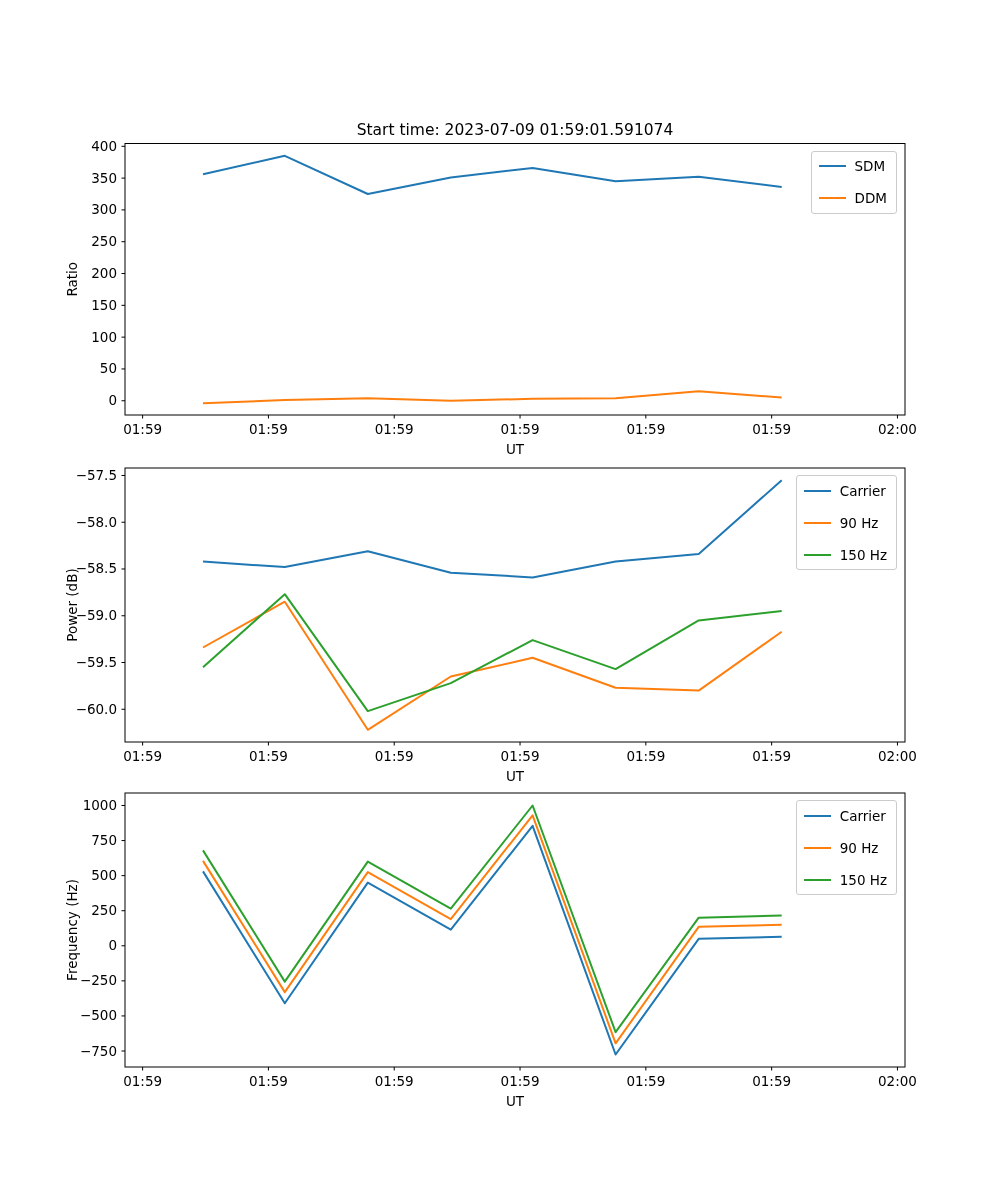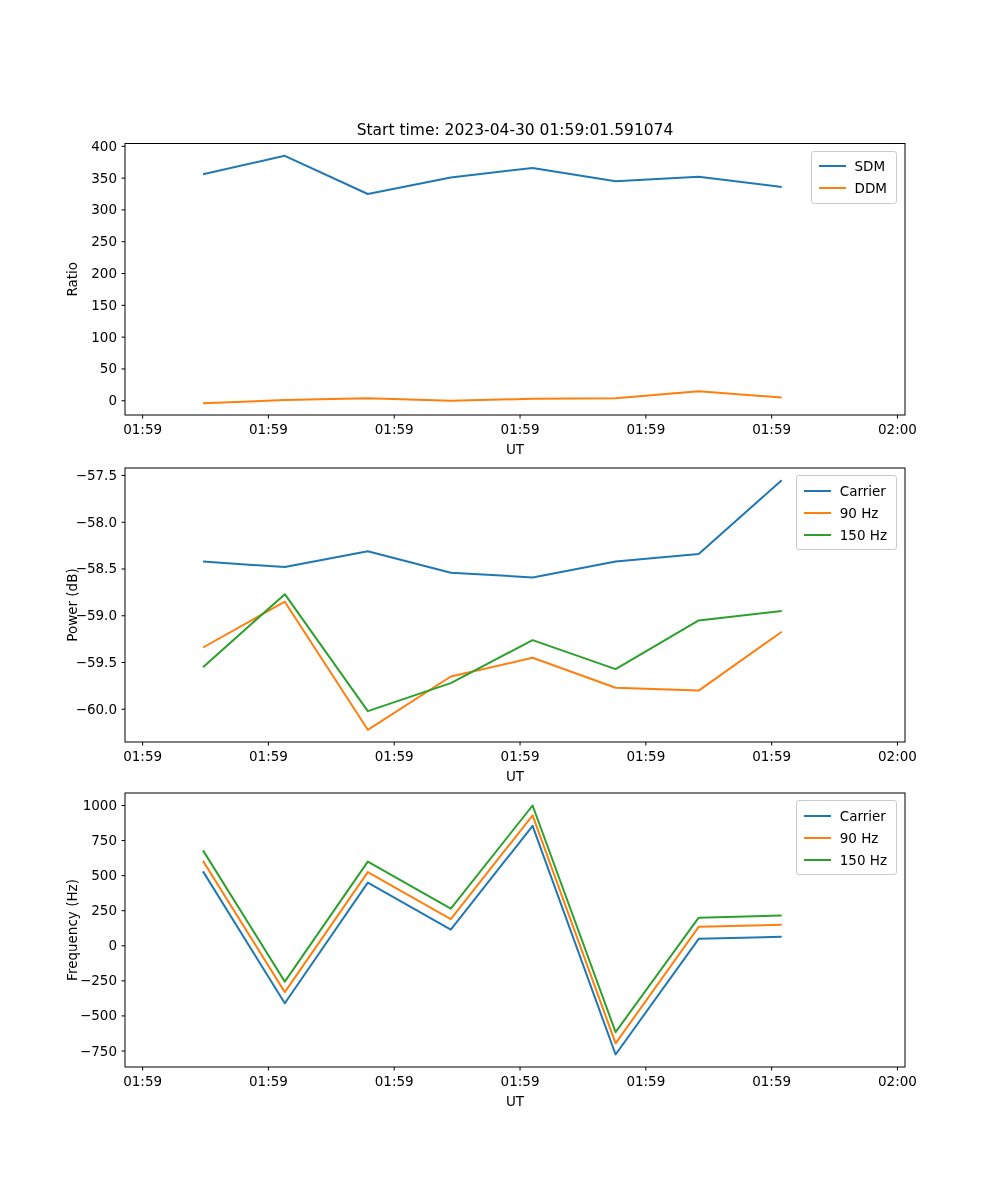--- a/index.html
+++ b/index.html
@@ -11,21 +11,21 @@
   svg text{fill:#000000;}
   .tick{font-size:13.5px;}
   .axlabel{font-size:13.5px;}
   #title{
     position:absolute;left:125px;top:121px;width:780px;text-align:center;
     font-size:15.5px;color:#000000;white-space:nowrap;
   }
   .legend{
     position:absolute;right:103px;background:#ffffff;
     border:1px solid #cccccc;border-radius:3px;padding:4px 9px 4px 7px;
-    display:flex;flex-direction:column;gap:1px;
+    display:flex;flex-direction:column;gap:11px;
   }
   .lrow{display:flex;align-items:center;height:21px;}
   .swatch{width:27px;height:2px;margin-right:9px;flex:0 0 27px;}
   .llab{font-size:13.5px;color:#000000;white-space:nowrap;}
 </style>
 </head>
 <body>
 
 <div id="figure">
   <svg id="fig-svg" width="1000" height="1200">
@@ -134,21 +134,21 @@
         <text x="117" y="1020.431899641577" text-anchor="end" class="tick">−500</text>
         <line x1="121.5" y1="1051.0061443932411" x2="125" y2="1051.0061443932411" stroke="#000" stroke-width="1"></line>
         <text x="117" y="1055.5061443932411" text-anchor="end" class="tick">−750</text>
         <text x="515" y="1106" text-anchor="middle" class="axlabel">UT</text>
         <text x="77" y="930" text-anchor="middle" class="axlabel" transform="rotate(-90 77 930)">Frequency (Hz)</text>
         <polyline points="203.0,871.4 284.8,1003.3 367.8,882.6 450.8,929.6 532.6,825.8 615.6,1054.5 698.7,938.8 781.7,936.7" fill="none" stroke="#1f77b4" stroke-width="2" stroke-linejoin="round" stroke-linecap="butt"></polyline>
         <polyline points="203.0,860.9 284.8,992.1 367.8,872.1 450.8,919.1 532.6,815.3 615.6,1043.3 698.7,926.8 781.7,924.7" fill="none" stroke="#ff7f0e" stroke-width="2" stroke-linejoin="round" stroke-linecap="butt"></polyline>
         <polyline points="203.0,850.4 284.8,981.6 367.8,861.6 450.8,908.6 532.6,805.5 615.6,1032.1 698.7,917.7 781.7,915.6" fill="none" stroke="#2ca02c" stroke-width="2" stroke-linejoin="round" stroke-linecap="butt"></polyline>
       </g>
     </svg>
-  <div id="title">Start time: 2023-04-30 01:59:01.591074</div>
+  <div id="title">Start time: 2023-07-09 01:59:01.591074</div>
   <div id="legends">
       <div class="legend" style="top: 150.5px;">
         <div class="lrow">
           <span class="swatch" style="background: rgb(31, 119, 180);"></span>
           <span class="llab">SDM</span>
         </div>
         <div class="lrow">
           <span class="swatch" style="background: rgb(255, 127, 14);"></span>
           <span class="llab">DDM</span>
         </div>

